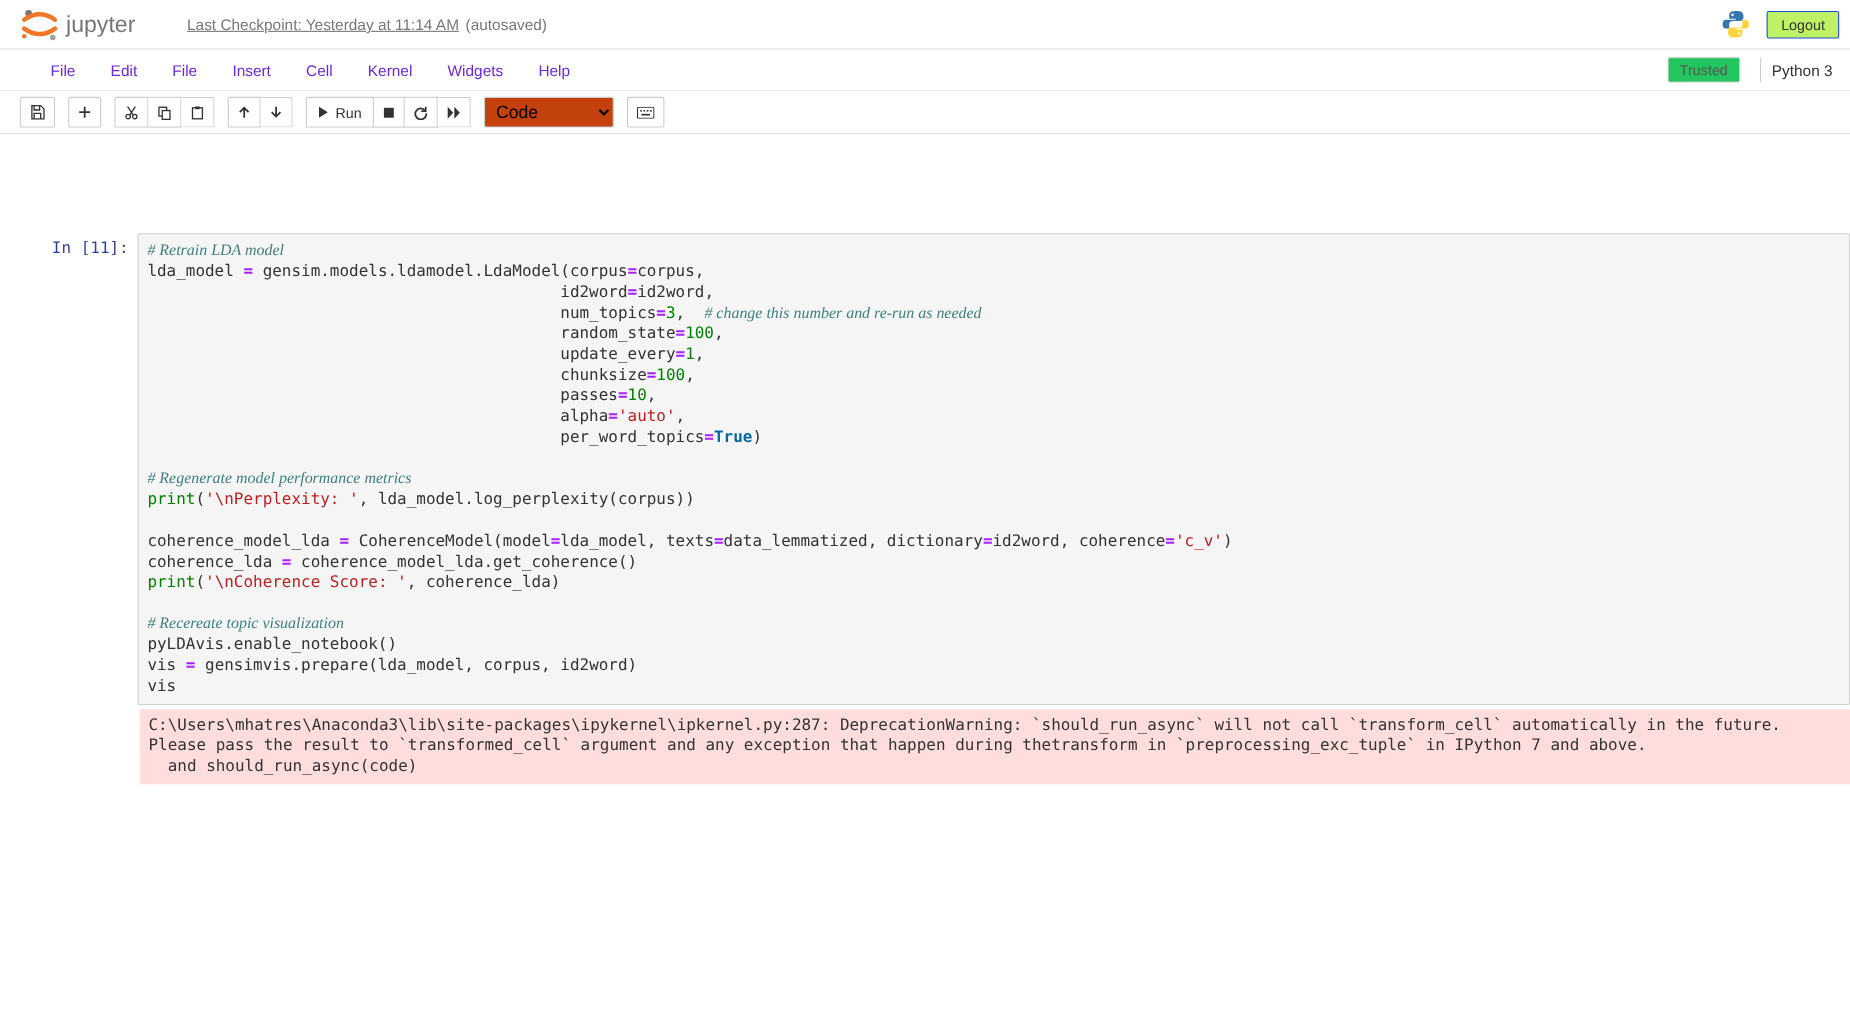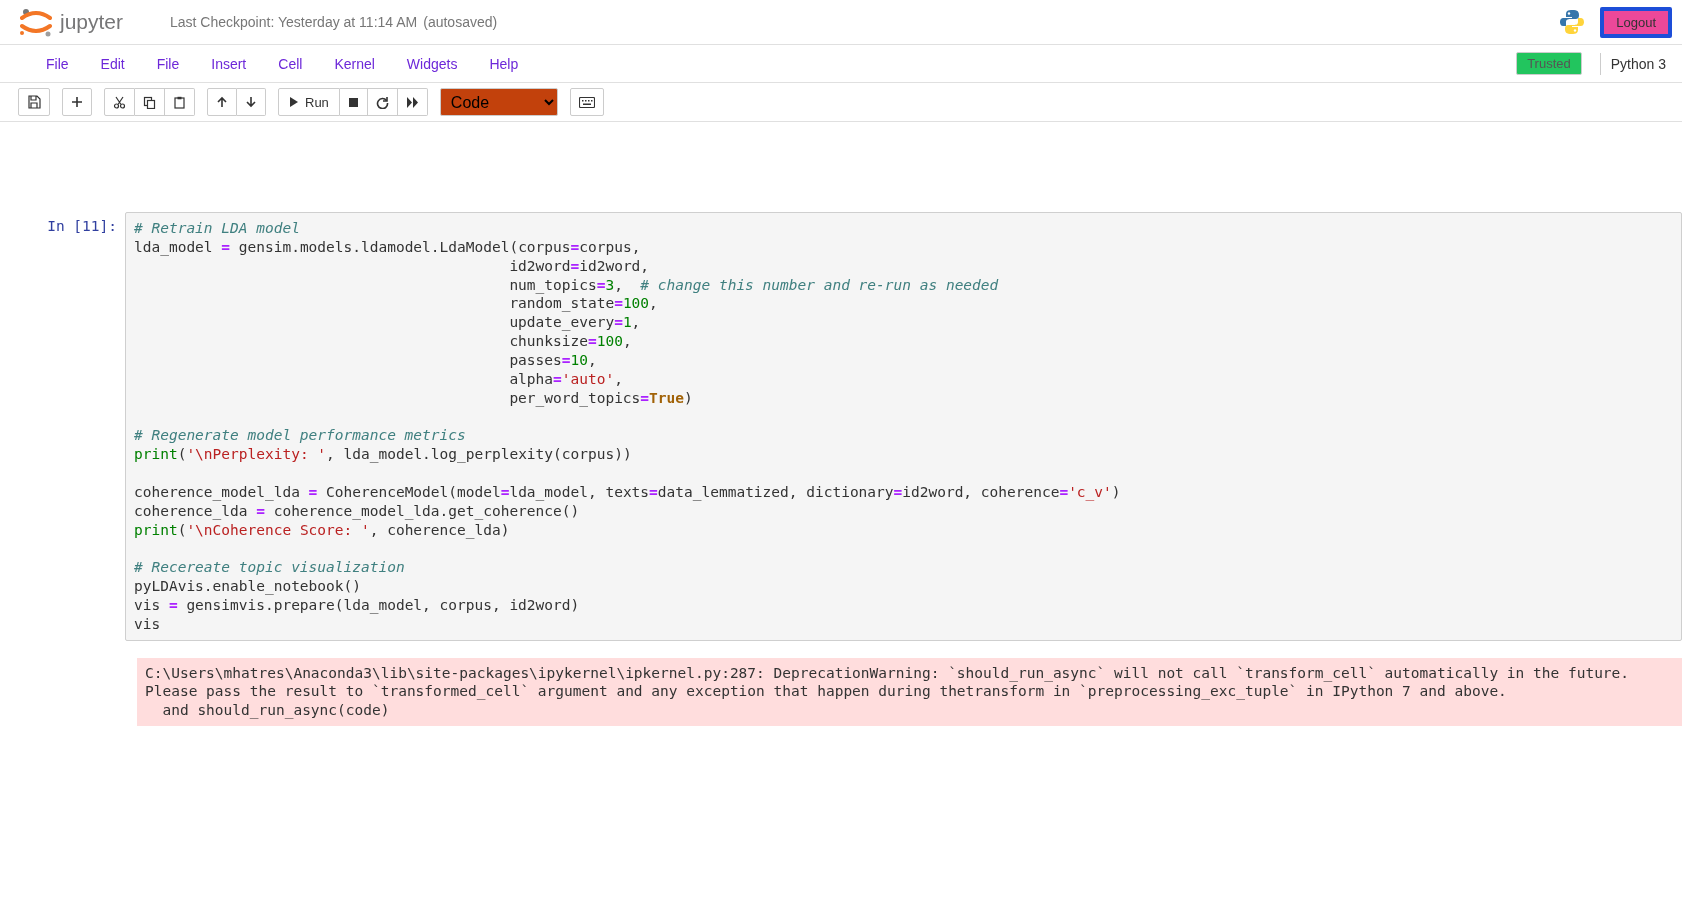--- a/index.html
+++ b/index.html
@@ -24,27 +24,27 @@
     align-items: flex-start;
     margin-right: 22px;
   }
   .jupyter-logo svg { display:block; }
   .nb-title {
     font-size: 20px;
     font-weight: 400;
     color: #333;
     margin-right: 6px;
   }
-  .checkpoint { font-size: 14px; color: #777; margin-left:4px;}
+  .checkpoint { font-size: 14px; color: #777; margin-left:4px;text-decoration:underline;}
   .autosave { font-size: 14px; color: #777; margin-left:6px;}
   .header-spacer { flex:1; }
   .python-logo { margin-right:14px; display:flex; align-items:center;}
   .logout-btn {
-    border:4px solid #1d4ed8;
-    background:#ec4899;
+    border:1px solid #1d4ed8;
+    background:#bef264;
     padding:4px 12px;
     font-size:13px;
     border-radius:2px;
     cursor:pointer;
     color:#333;
   }
   
   .menubar {
     display:flex;
     align-items:center;
@@ -126,38 +126,38 @@
     border-radius:2px;
     flex:1;
     padding:6px 8px;
     font-family: "DejaVu Sans Mono", Menlo, Consolas, monospace;
     font-size:14.5px;
     line-height:1.3;
     white-space:pre;
     overflow-x:auto;
     margin-right:0;
   }
-  .output-row { display:flex; padding-left:22px; margin-top:17px;align-items:center;}
+  .output-row { display:flex; padding-left:12px; margin-top:4px;align-items:center;}
   .output-area {
     flex:1;
     font-family: "DejaVu Sans Mono", Menlo, Consolas, monospace;
     font-size:14.5px;
     line-height:1.3;
     white-space:pre-wrap;
     padding:6px 8px;
   }
   .output-stderr {
     background:#fdd;
   }
   
-  .cm-comment { color:#408080; font-style:italic; }
+  .cm-comment { color:#408080; font-style:italic;font-family:Liberation Serif, serif; }
   .cm-op { color:#aa22ff; font-weight:bold; }
   .cm-builtin { color:#008000; }
   .cm-num { color:#008000; }
-  .cm-kw-true { color:#a16207; font-weight:bold;margin-top:20px;}
+  .cm-kw-true { color:#0369a1; font-weight:bold;margin-top:20px;}
   .cm-str { color:#ba2121; }
 </style>
 </head>
 <body>
 
 <div class="header">
   <div class="jupyter-logo">
     <svg width="126" height="32" viewBox="0 0 126 32">
       <circle cx="8" cy="6" r="3" fill="#767677"></circle>
       <path d="M 4 12 Q 18 2 32 12" stroke="#f37626" stroke-width="4" fill="none" stroke-linecap="round"></path>

